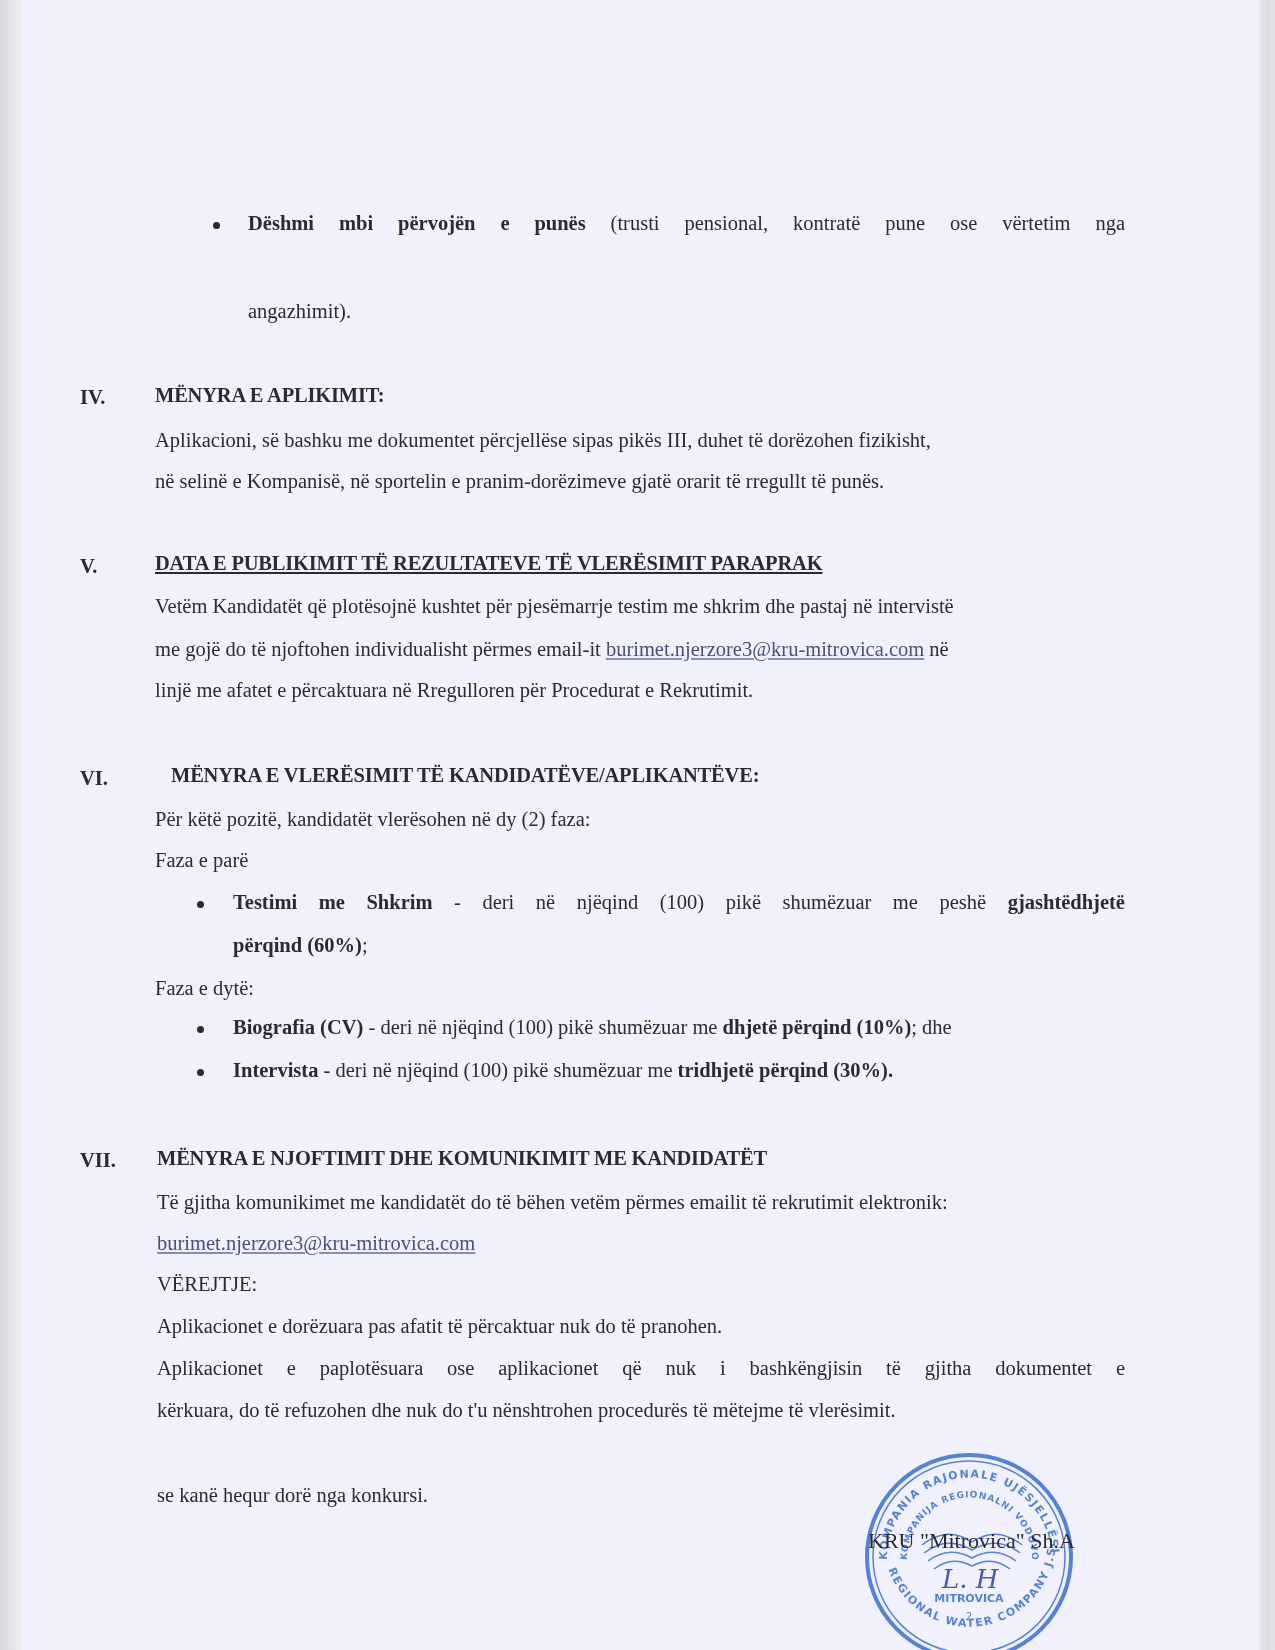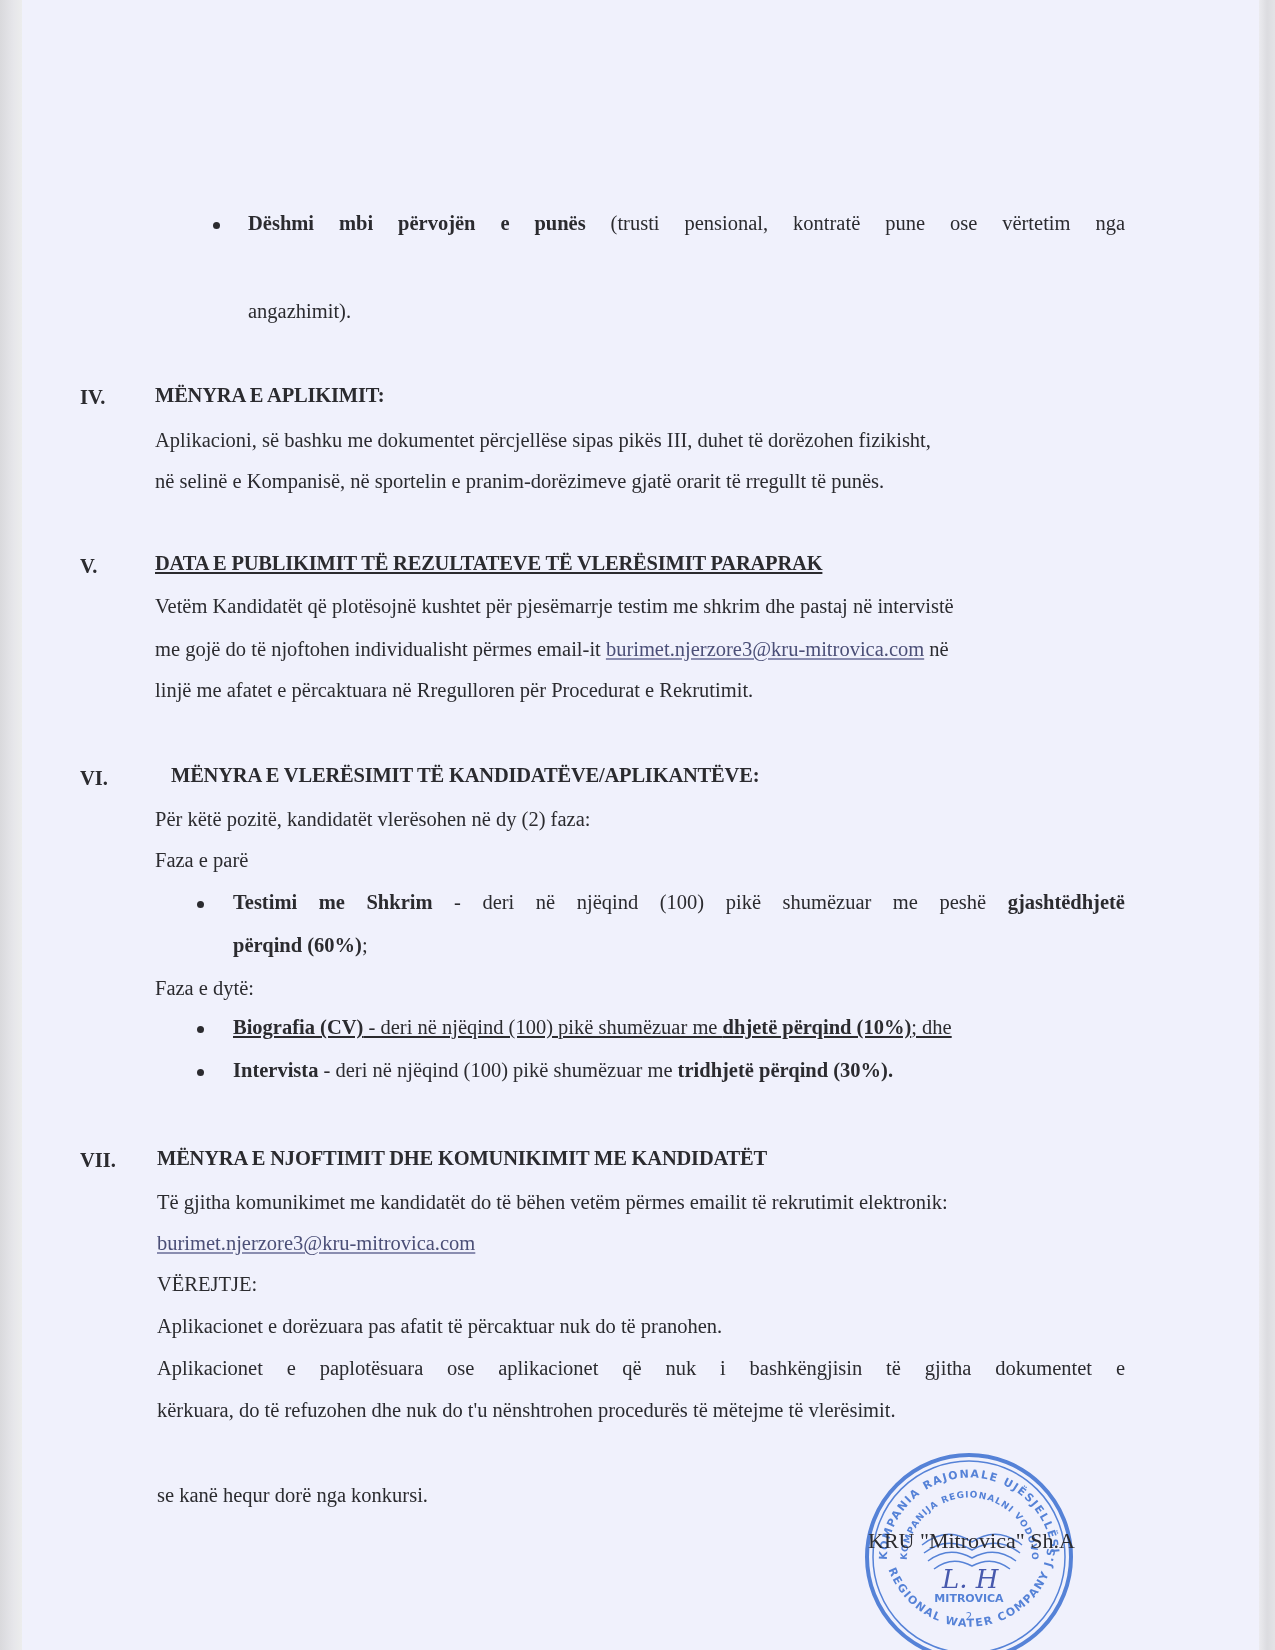--- a/index.html
+++ b/index.html
@@ -55,21 +55,21 @@
   <div class="line" style="left:155px; top:797px;">Për këtë pozitë, kandidatët vlerësohen në dy (2) faza:</div>
   <div class="line bold" style="left:155px; top:838px;">Faza e parë</div>
 
   <span class="bullet" style="left:197px; top:889px;"></span>
   <div class="line justify" style="left:233px; top:880px; width:892px;"><b>Testimi me Shkrim</b><span> - deri në njëqind (100) pikë shumëzuar me peshë </span><b>gjashtëdhjetë</b></div>
   <div class="line" style="left:233px; top:923px;"><b>përqind (60%)</b><span>;</span></div>
 
   <div class="line bold" style="left:155px; top:966px;">Faza e dytë:</div>
 
   <span class="bullet" style="left:197px; top:1014px;"></span>
-  <div class="line" style="left:233px; top:1005px;text-decoration:underline;"><b>Biografia (CV)</b><span> - deri në njëqind (100) pikë shumëzuar me </span><b>dhjetë përqind (10%)</b><span>; dhe</span></div>
+  <div class="line" style="left:233px; top:1005px;"><b>Biografia (CV)</b><span> - deri në njëqind (100) pikë shumëzuar me </span><b>dhjetë përqind (10%)</b><span>; dhe</span></div>
 
   <span class="bullet" style="left:197px; top:1057px;"></span>
   <div class="line" style="left:233px; top:1048px;"><b>Intervista</b><span> - deri në njëqind (100) pikë shumëzuar me </span><b>tridhjetë përqind (30%).</b></div>
 
   <div class="roman" style="left:80px; top:1138px;">VII.</div>
   <div class="heading" style="left:157px; top:1136px;">MËNYRA E NJOFTIMIT DHE KOMUNIKIMIT ME KANDIDATËT</div>
   <div class="line" style="left:157px; top:1180px;">Të gjitha komunikimet me kandidatët do të bëhen vetëm përmes emailit të rekrutimit elektronik:</div>
   <div class="line" style="left:157px; top:1221px;"><span class="email">burimet.njerzore3@kru-mitrovica.com</span></div>
   <div class="line bold" style="left:157px; top:1262px;">VËREJTJE:</div>
   <div class="line" style="left:157px; top:1304px;">Aplikacionet e dorëzuara pas afatit të përcaktuar nuk do të pranohen.</div>

